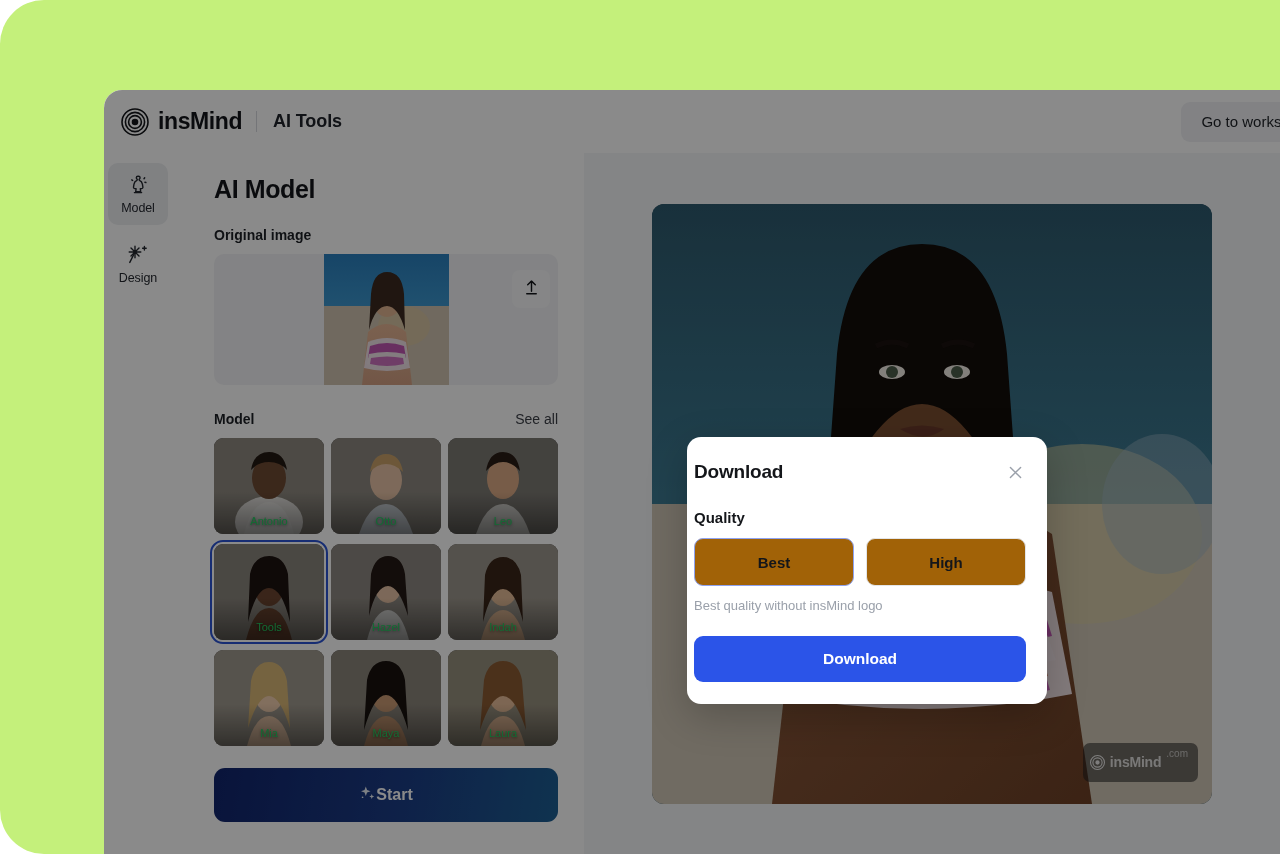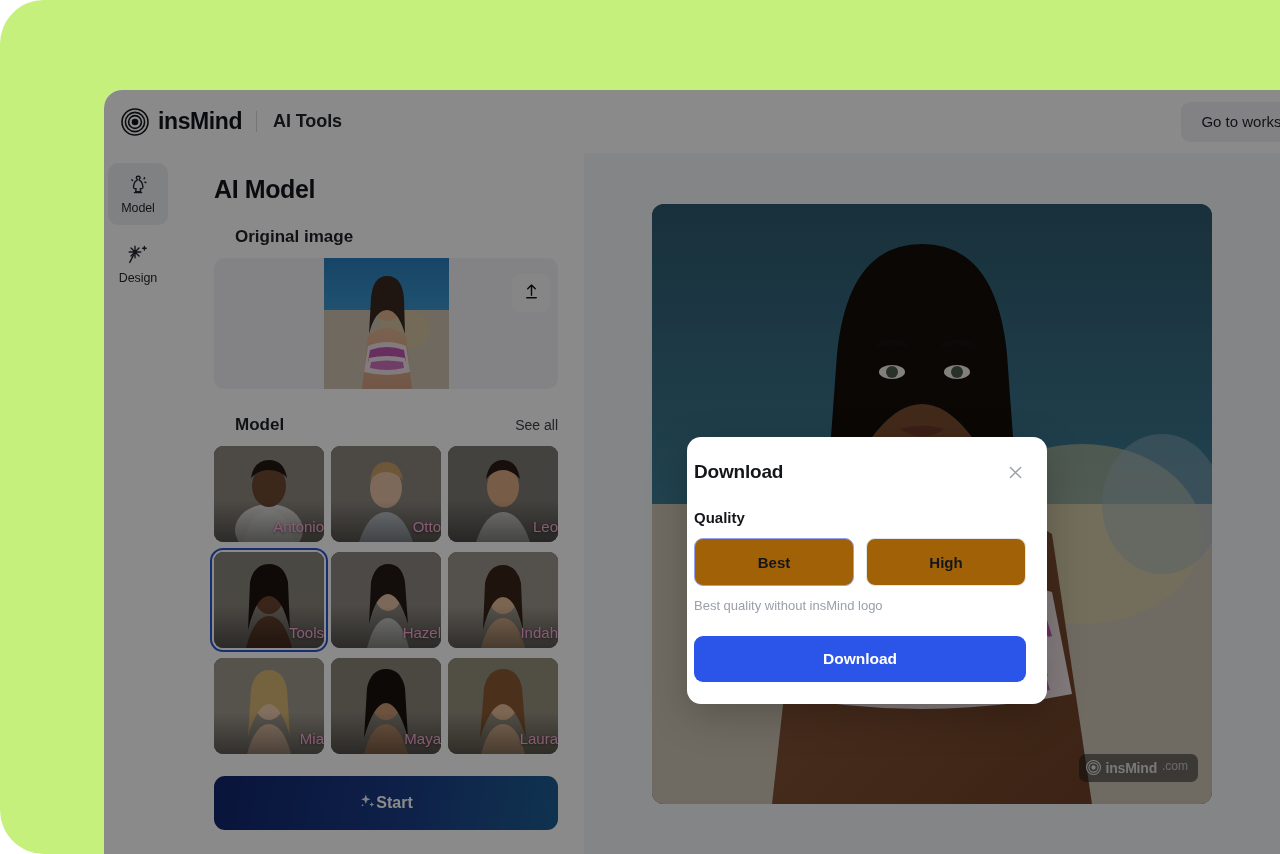--- a/index.html
+++ b/index.html
@@ -123,25 +123,24 @@
     z-index: 3;
   }
   #panel-title {
     font-size: 25px;
     font-weight: 700;
     color: #14161a;
     letter-spacing: -0.4px;
     margin-bottom: 23px;
   }
   .section-label {
-    font-size: 17px;
+    font-size: 14px;
     font-weight: 600;
     color: #1d2026;
     margin-bottom: 11px;
-    margin-left: 21px;
   }
 
   
   #original-image-box {
     position: relative;
     width: 344px; height: 131px;
     background: #f2f3f5;
     border-radius: 10px;
     display: flex;
     align-items: center;
@@ -193,23 +192,23 @@
     width: 110px; height: 96px;
     border-radius: 9px;
     overflow: hidden;
     cursor: pointer;
     background: #4c4a4a;
   }
   .model-card .portrait { position: absolute; inset: 0; }
   .model-card .name {
     position: absolute;
     left: 0; right: 0; bottom: 7px;
-    text-align: right;
-    font-size: 15px;
-    color: #f9a8d4;
+    text-align: center;
+    font-size: 11px;
+    color: #22c55e;
     text-shadow: 0 1px 3px rgba(0,0,0,0.55);
     z-index: 3;
   }
   .model-card .shade {
     position: absolute;
     left: 0; right: 0; bottom: 0; height: 42px;
     background: linear-gradient(to top, rgba(0,0,0,0.42), rgba(0,0,0,0));
     z-index: 2;
   }
   .model-card.selected {
@@ -264,24 +263,24 @@
     z-index: 6;
   }
   #watermark .wm-logo { width: 15px; height: 15px; display: block; opacity: 0.85; }
   #watermark .wm-text {
     font-size: 14px;
     font-weight: 600;
     color: rgba(255,255,255,0.78);
     letter-spacing: -0.2px;
   }
   #watermark .wm-tld {
-    font-size: 12px;
+    font-size: 10px;
     color: rgba(255,255,255,0.6);
     align-self: flex-end;
-    margin-bottom: 4px;
+    margin-bottom: 18px;
   }
 
   
   #modal {
     position: absolute;
     left: 583px; top: 347px;
     width: 360px;
     background: #ffffff;
     border-radius: 14px;
     padding: 24px 21px 22px 7px;

